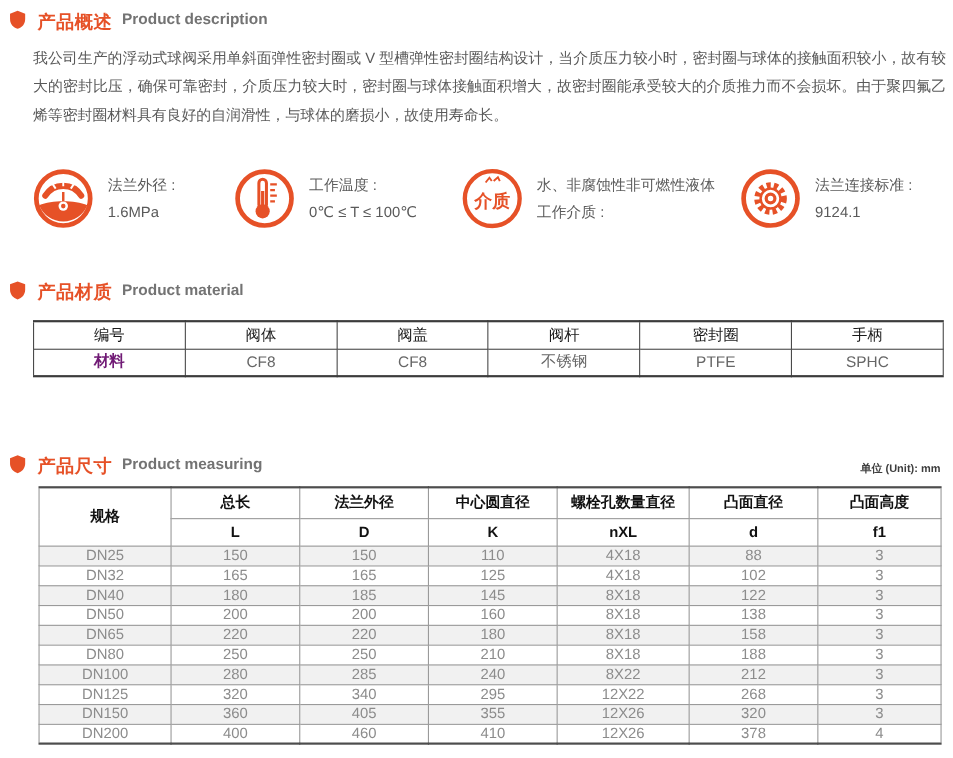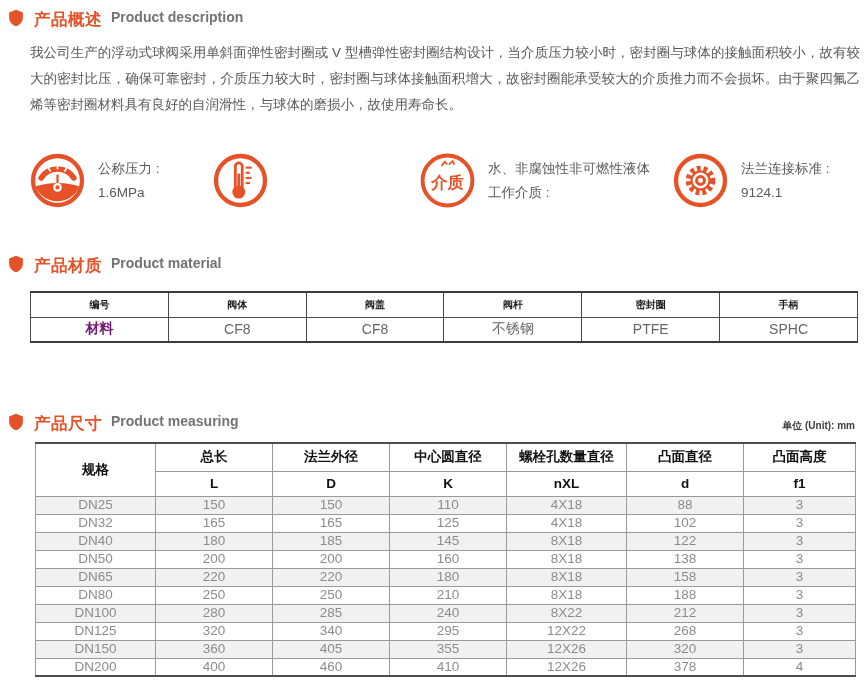--- a/index.html
+++ b/index.html
@@ -41,21 +41,21 @@
   
   .sec-material { margin-top: 47px; }
   .mat-table {
     margin: 14px 0 0 30px; width: 828px;
     border-collapse: collapse; table-layout: fixed;
     border-top: 2px solid #3c3c3c; border-bottom: 2px solid #3c3c3c;
   }
   .mat-table th, .mat-table td {
     border: 1px solid #4a4a4a; text-align: center; height: 25px;
   }
-  .mat-table th { font-size: 10px; color: #1a1a1a; font-weight: bold; }
+  .mat-table th { font-size: 14px; color: #1a1a1a; font-weight: normal; }
   .mat-table td { font-size: 14px; color: #666; font-weight: normal; }
   .mat-table td.rowlabel { font-weight: bold; color: #701a75; }
 
   
   .sec-measuring { margin-top: 70px; }
   .measuring-header { display: flex; align-items: flex-end; justify-content: space-between; margin-right: 11px; }
   .unit-note { color: #3d3d3d; font-weight: bold; font-size: 10px; padding-bottom: 2px; }
   .meas-table {
     margin: 7px 0 0 35px; width: 820px;
     border-collapse: collapse; table-layout: fixed;
@@ -100,38 +100,42 @@
             <line x1="21" y1="17" x2="24" y2="21.5" stroke="#fff" stroke-width="2"></line>
             <line x1="32" y1="13.5" x2="32" y2="19" stroke="#fff" stroke-width="2"></line>
             <line x1="43" y1="17" x2="40" y2="21.5" stroke="#fff" stroke-width="2"></line>
             <path d="M6.5 39 A 27.5 27.5 0 0 0 57.5 39 C 44 33.5 20 33.5 6.5 39 Z" fill="#e65127"></path>
             <line x1="32" y1="39" x2="32" y2="25" stroke="#e65127" stroke-width="2.6"></line>
             <circle cx="32" cy="40" r="5" fill="#fff"></circle>
             <circle cx="32" cy="40" r="2.4" fill="#e65127"></circle>
           </svg>
         </span>
         <div class="spec-text">
-          <div>公称压力 :</div>
+          <div>法兰外径 :</div>
           <div>1.6MPa</div>
         </div>
       </div>
 
       <div class="spec-item w2">
         <span class="spec-icon">
           <svg viewBox="0 0 64 64">
             <circle cx="32" cy="32" r="28.5" fill="none" stroke="#e65127" stroke-width="5"></circle>
             <rect x="26" y="11.5" width="8" height="31" rx="4" fill="#fff" stroke="#e65127" stroke-width="3.2"></rect>
             <line x1="30" y1="24" x2="30" y2="42" stroke="#e65127" stroke-width="3.4"></line>
             <circle cx="30" cy="45.5" r="7.5" fill="#e65127"></circle>
             <line x1="38" y1="17" x2="45" y2="17" stroke="#e65127" stroke-width="2.4"></line>
             <line x1="38" y1="23" x2="43" y2="23" stroke="#e65127" stroke-width="2.4"></line>
             <line x1="38" y1="29" x2="45" y2="29" stroke="#e65127" stroke-width="2.4"></line>
             <line x1="38" y1="35" x2="43" y2="35" stroke="#e65127" stroke-width="2.4"></line>
           </svg>
         </span>
+        <div class="spec-text">
+          <div>工作温度 :</div>
+          <div>0℃ ≤ T ≤ 100℃</div>
+        </div>
       </div>
 
       <div class="spec-item w3">
         <span class="spec-icon">
           <svg viewBox="0 0 64 64">
             <circle cx="32" cy="32" r="29" fill="none" stroke="#e65127" stroke-width="4.6"></circle>
             <path d="M25 15 l4 -5 l2.5 3.5" fill="none" stroke="#e65127" stroke-width="2"></path>
             <path d="M33.5 13.5 l4.5 -4 l2 4" fill="none" stroke="#e65127" stroke-width="2"></path>
             <text x="32" y="41" text-anchor="middle" font-size="19" font-weight="bold" fill="#e65127" font-family="'Liberation Sans','DejaVu Sans',sans-serif">介质</text>
           </svg>

